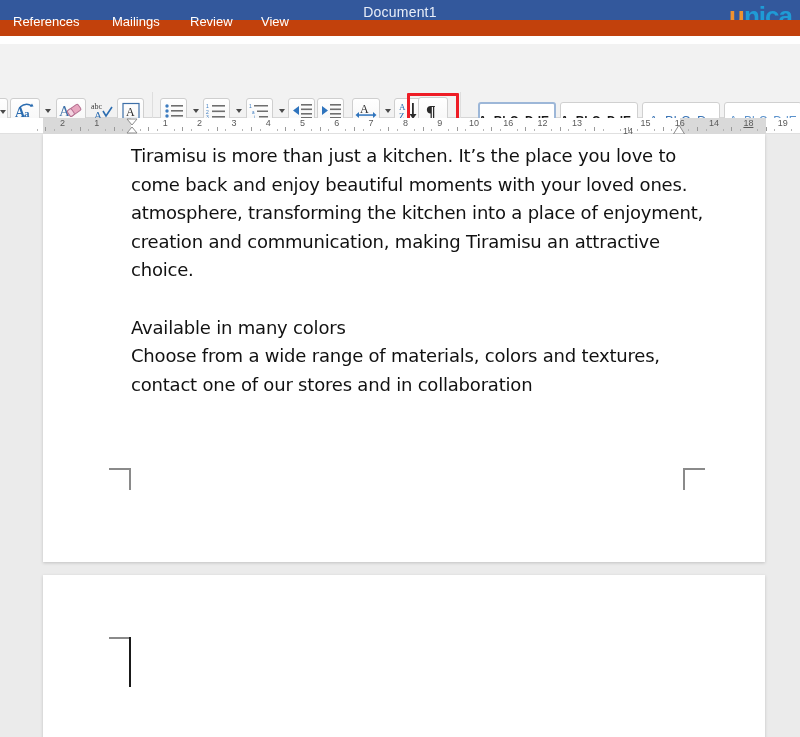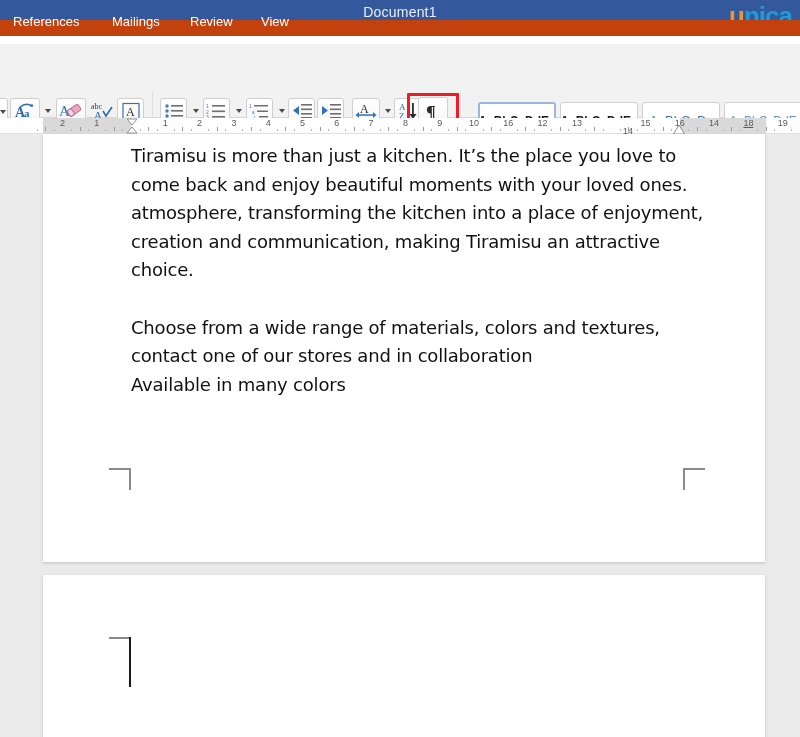--- a/index.html
+++ b/index.html
@@ -552,22 +552,22 @@
   </svg>
 </div>
 
 <div id="canvas">
 
   <div class="page" id="page1">
     <div class="doc-text">
       <p class="doc-para">Tiramisu is more than just a kitchen. It’s the place you love to come back and enjoy beautiful moments with your loved ones.</p>
       <p class="doc-para">atmosphere, transforming the kitchen into a place of enjoyment, creation and communication, making Tiramisu an attractive choice.</p>
       <div class="doc-blank"></div>
+      <p class="doc-para">Available in many colors</p>
       <p class="doc-para">Choose from a wide range of materials, colors and textures, contact one of our stores and in collaboration</p>
-      <p class="doc-para">Available in many colors</p>
     </div>
     <div class="crop crop-bl" style="left:66px; top:334px;">
       <span class="h"></span>
         <span class="v"></span>
     </div>
     <div class="crop crop-br" style="left:640px; top:334px;">
       <span class="h"></span>
         <span class="v"></span>
     </div>
   </div>

